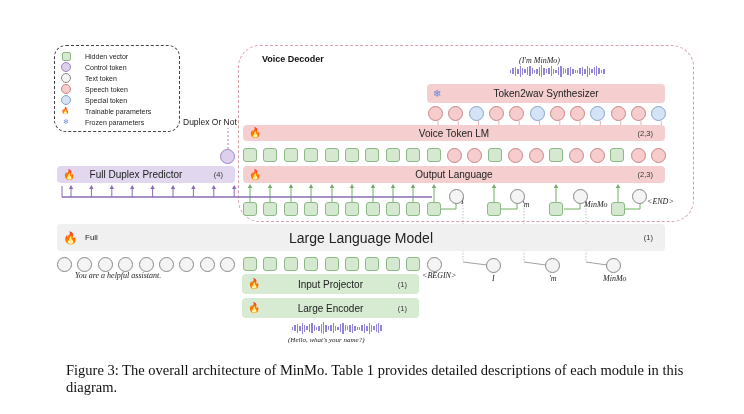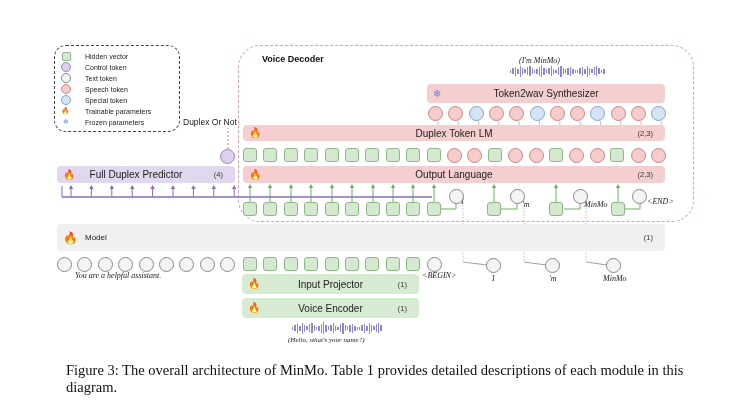--- a/index.html
+++ b/index.html
@@ -129,21 +129,21 @@
 
   <div class="module pink" style="left:427px; top:84px; width:238px; height:19px;">
     <span class="mod-icon snow">❄</span>
     <span>Token2wav Synthesizer</span>
   </div>
 
   <div id="row-synth"></div>
 
   <div class="module pink" style="left:243px; top:125px; width:422px; height:16px;">
     <span class="mod-icon flame">🔥</span>
-    <span>Duplex Token LM</span>
+    <span>Voice Token LM</span>
     <span class="mod-num">(2,3)</span>
   </div>
 
   <div class="abs" style="left:183px; top:117px; font-size:8.5px; color:#222;">Duplex Or Not</div>
   <div class="tok cir ctrl" style="left:220px; top:149px; background:#dcd0ec; border-color:#9c84c0;"></div>
 
   <div id="row-lm"></div>
 
   <div class="module purple" style="left:57px; top:166px; width:178px; height:17px;">
     <span class="mod-icon flame">🔥</span>
@@ -234,21 +234,22 @@
     </svg>
 
   <div id="row-llmout"></div>
   <div class="abs italic" style="left:461px; top:197px; font-size:8px;">I</div>
   <div class="abs italic" style="left:522px; top:200px; font-size:8px;">'m</div>
   <div class="abs italic" style="left:584px; top:200px; font-size:8px;">MinMo</div>
   <div class="abs italic" style="left:647px; top:197px; font-size:8px;">&lt;END&gt;</div>
 
   <div class="module grey" style="left:57px; top:224px; width:608px; height:27px; font-size:14px;">
     <span class="mod-icon flame" style="font-size:12px; left:6px;">🔥</span>
-    <span class="abs" style="left:28px; font-size:8px;">Model</span>
+    <span class="abs" style="left:28px; font-size:8px;">Full</span>
+    <span>Large Language Model</span>
     <span class="mod-num">(1)</span>
   </div>
 
   <div id="row-llmin"></div>
   <div class="abs italic" style="left:75px; top:271px; font-size:8px;">You are a helpful assistant.</div>
   <div class="abs italic" style="left:422px; top:271px; font-size:8px;">&lt;BEGIN&gt;</div>
   <div class="tok cir text" style="left:486px; top:258px; background:#f4f4f4;"></div>
   <div class="tok cir text" style="left:545px; top:258px; background:#f4f4f4;"></div>
   <div class="tok cir text" style="left:606px; top:258px; background:#f4f4f4;"></div>
   <div class="abs italic" style="left:492px; top:274px; font-size:8px;">I</div>
@@ -256,21 +257,21 @@
   <div class="abs italic" style="left:603px; top:274px; font-size:8px;">MinMo</div>
 
   <div class="module green" style="left:242px; top:274px; width:177px; height:20px;">
     <span class="mod-icon flame">🔥</span>
     <span>Input Projector</span>
     <span class="mod-num">(1)</span>
   </div>
 
   <div class="module green" style="left:242px; top:298px; width:177px; height:20px;">
     <span class="mod-icon flame">🔥</span>
-    <span>Voice Encoder</span>
+    <span>Large Encoder</span>
     <span class="mod-num">(1)</span>
   </div>
   <div class="wave" id="wave-in" style="left:292px; top:322px; height:12px;">
       <span style="height: 3px;"></span>
       <span style="height: 6px;"></span>
       <span style="height: 9px;"></span>
       <span style="height: 5px;"></span>
       <span style="height: 11px;"></span>
       <span style="height: 7px;"></span>
       <span style="height: 4px;"></span>

